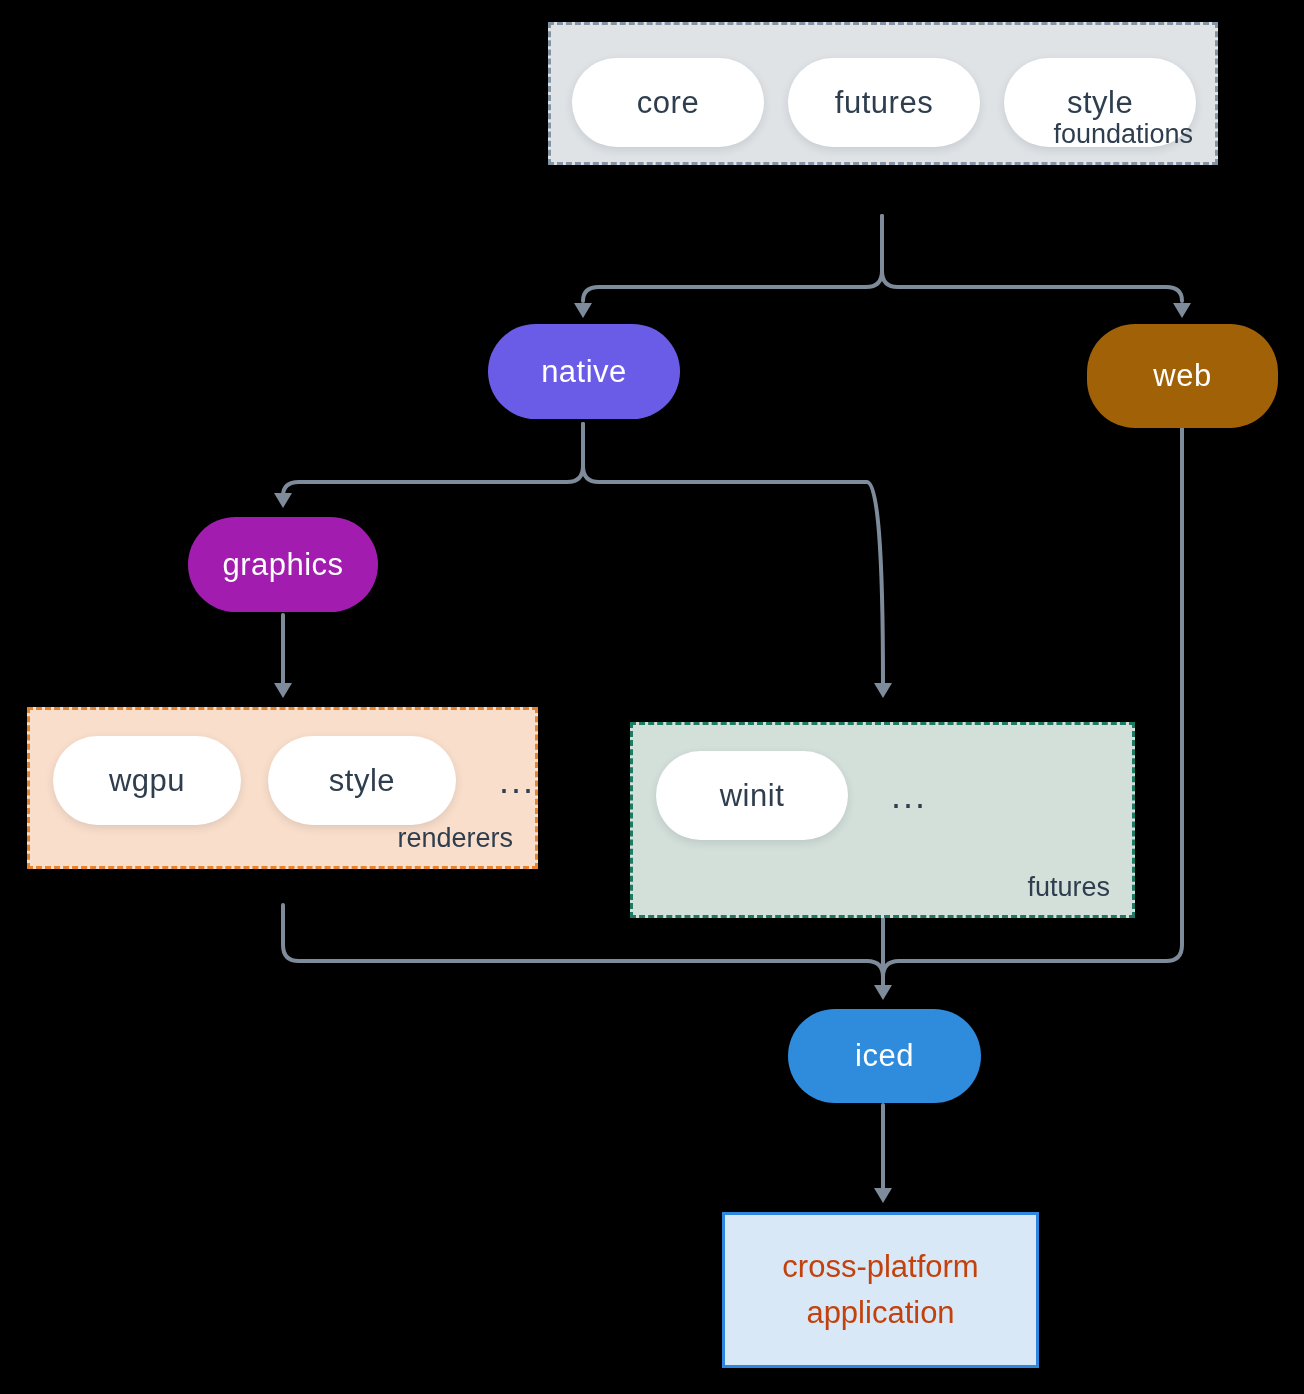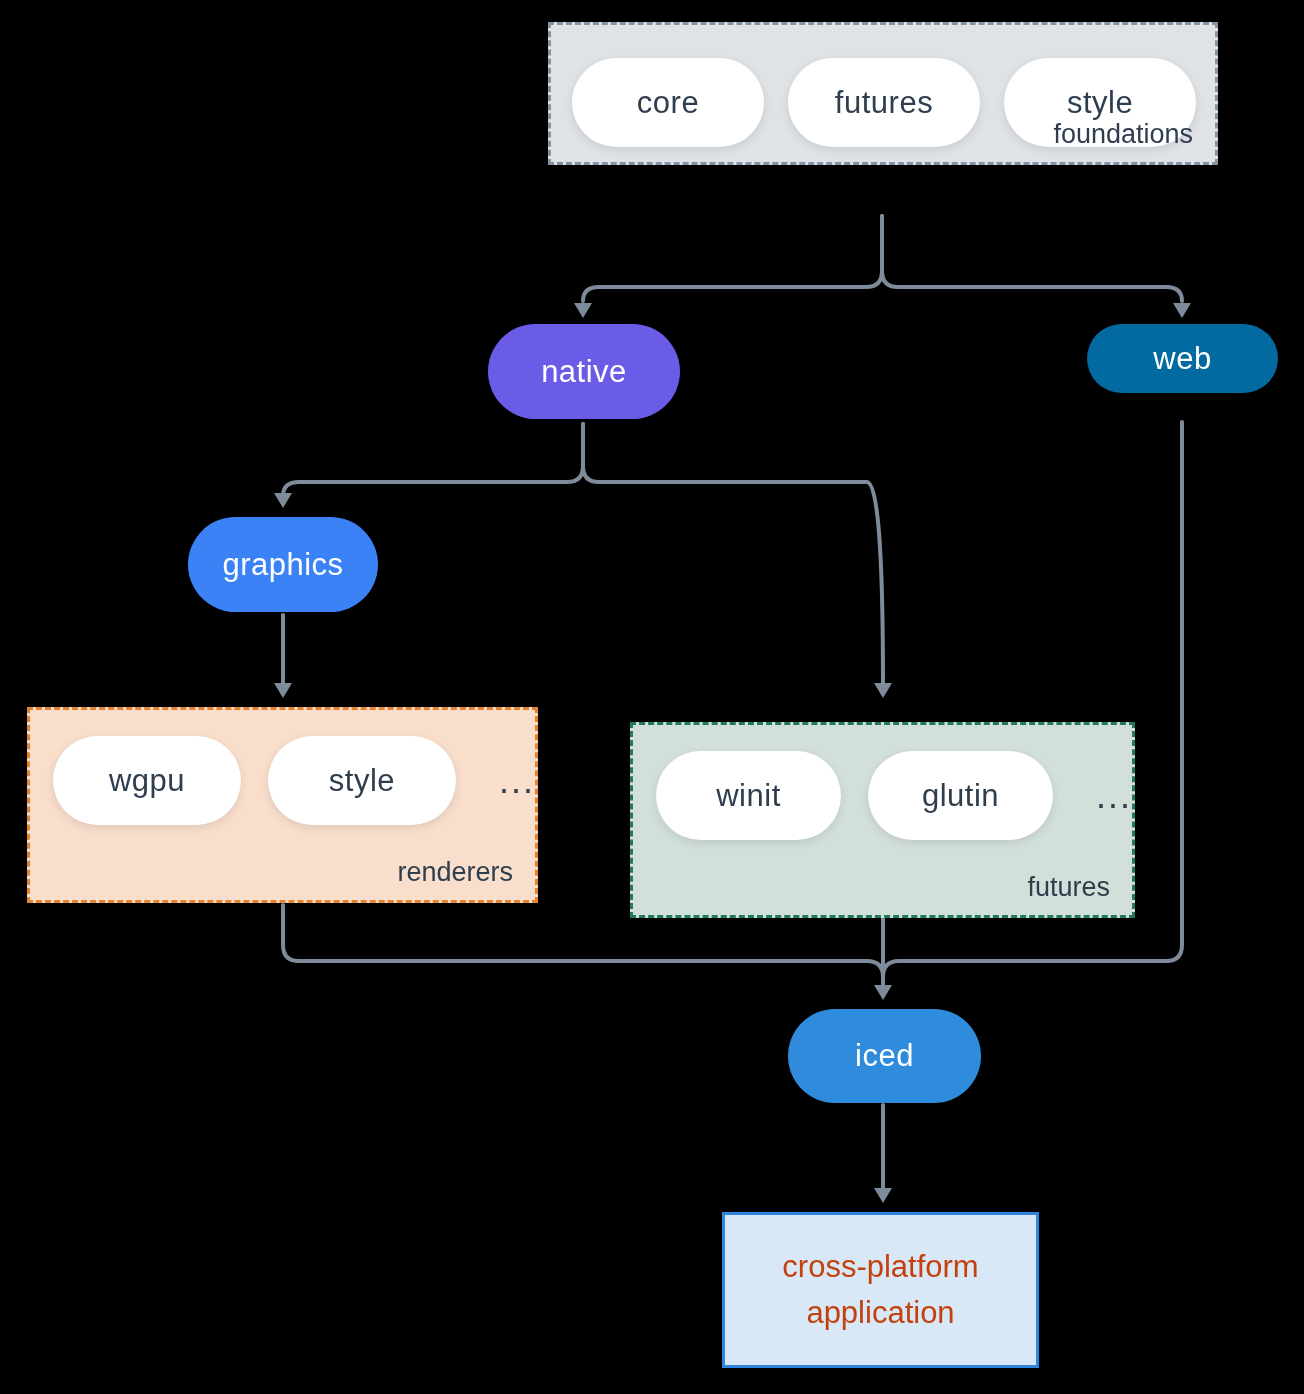--- a/index.html
+++ b/index.html
@@ -14,21 +14,21 @@
   .wires { position:absolute; left:0; top:0; width:1304px; height:1394px; z-index:0; }
   .wires path { stroke:#7e8b9a; stroke-width:4; fill:none; stroke-linecap:round; stroke-linejoin:round; }
   .wires polygon { fill:#7e8b9a; stroke:none; }
 
   .group { position:absolute; box-sizing:border-box; z-index:1; }
   #group-foundations {
     left:548px; top:22px; width:670px; height:143px;
     background:#dfe3e6; border:3px dashed #8494a4;
   }
   #group-renderers {
-    left:27px; top:707px; width:511px; height:196px;
+    left:27px; top:707px; width:511px; height:162px;
     background:#f9decb; border:3px dashed #e5832f;
   }
   #group-shells {
     left:630px; top:722px; width:505px; height:196px;
     background:#d3dfd9; border:3px dashed #1f7a64;
   }
   .pill-row { display:flex; align-items:center; }
   #group-foundations .pill-row { padding:33px 0 0 21px; gap:24px; }
   #group-renderers .pill-row,
   #group-shells .pill-row { padding:26px 0 0 23px; gap:27px; }
@@ -43,22 +43,22 @@
   }
   .ellipsis { font-size:36px; color:#2f3e4e; margin-left:16px; letter-spacing:2px; }
 
   .group-label {
     position:absolute; right:22px; bottom:12px;
     font-size:27px; color:#2f3e4e;
   }
 
   .node { position:absolute; z-index:1; color:#ffffff; }
   #node-native   { left:488px;  top:324px;  width:192px; height:95px; background:#6b5ce7; }
-  #node-web      { left:1087px; top:324px;  width:191px; height:69px; background:#0369a1; }
-  #node-graphics { left:188px;  top:517px;  width:190px; height:95px; background:#3b82f6; }
+  #node-web      { left:1087px; top:324px;  width:191px; height:104px; background:#a16207; }
+  #node-graphics { left:188px;  top:517px;  width:190px; height:95px; background:#a21caf; }
   #node-iced     { left:788px;  top:1009px; width:193px; height:94px; background:#2f8bdb; }
 
   #node-application {
     position:absolute; z-index:1; box-sizing:border-box;
     left:722px; top:1212px; width:317px; height:156px;
     background:#d9e8f7; border:3px solid #2e86de;
     display:flex; align-items:center; justify-content:center; text-align:center;
     font-size:31px; line-height:1.5; color:#c2410c; padding:0 38px;
   }
 </style>
@@ -108,21 +108,20 @@
     <div class="pill white">wgpu</div>
     <div class="pill white">style</div>
     <div class="ellipsis">...</div>
   </div>
   <div class="group-label">renderers</div>
 </div>
 
 <div class="group" id="group-shells">
   <div class="pill-row">
     <div class="pill white">winit</div>
-    <div class="pill white">glutin</div>
     <div class="ellipsis">...</div>
   </div>
   <div class="group-label">futures</div>
 </div>
 
 <div class="pill node" id="node-iced">iced</div>
 
 <div id="node-application">cross-platform application</div>
 
 </body></html>

